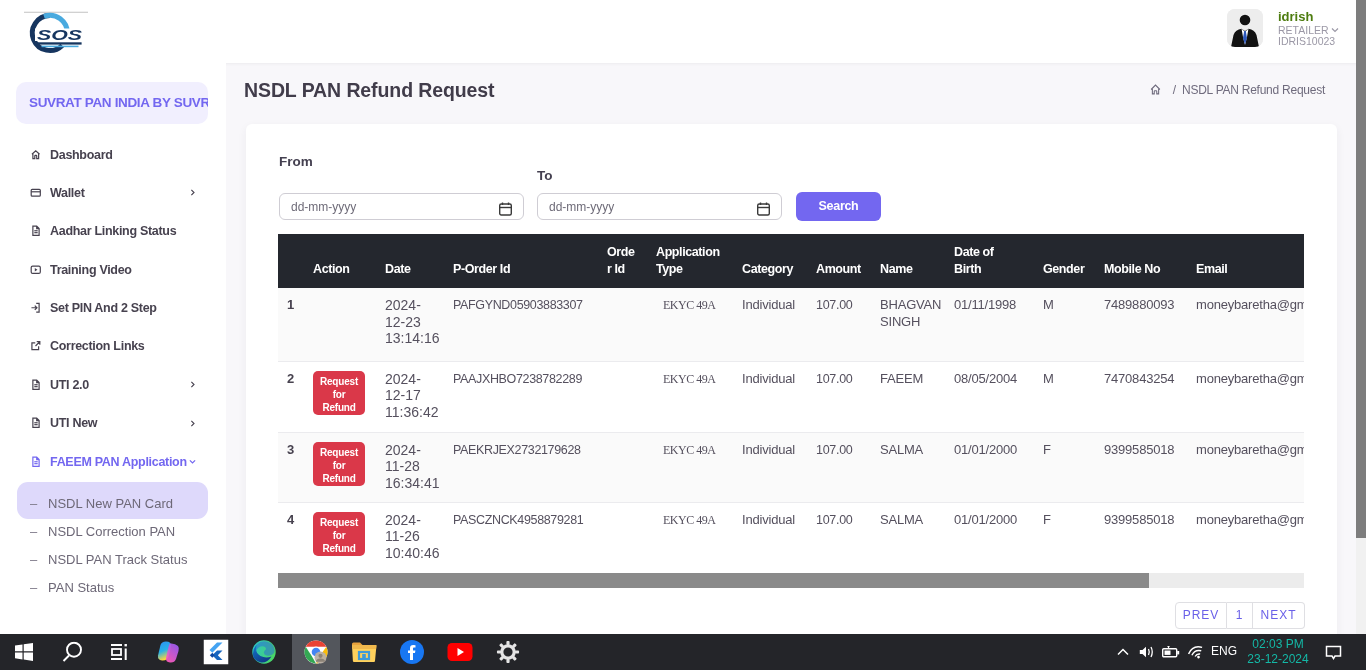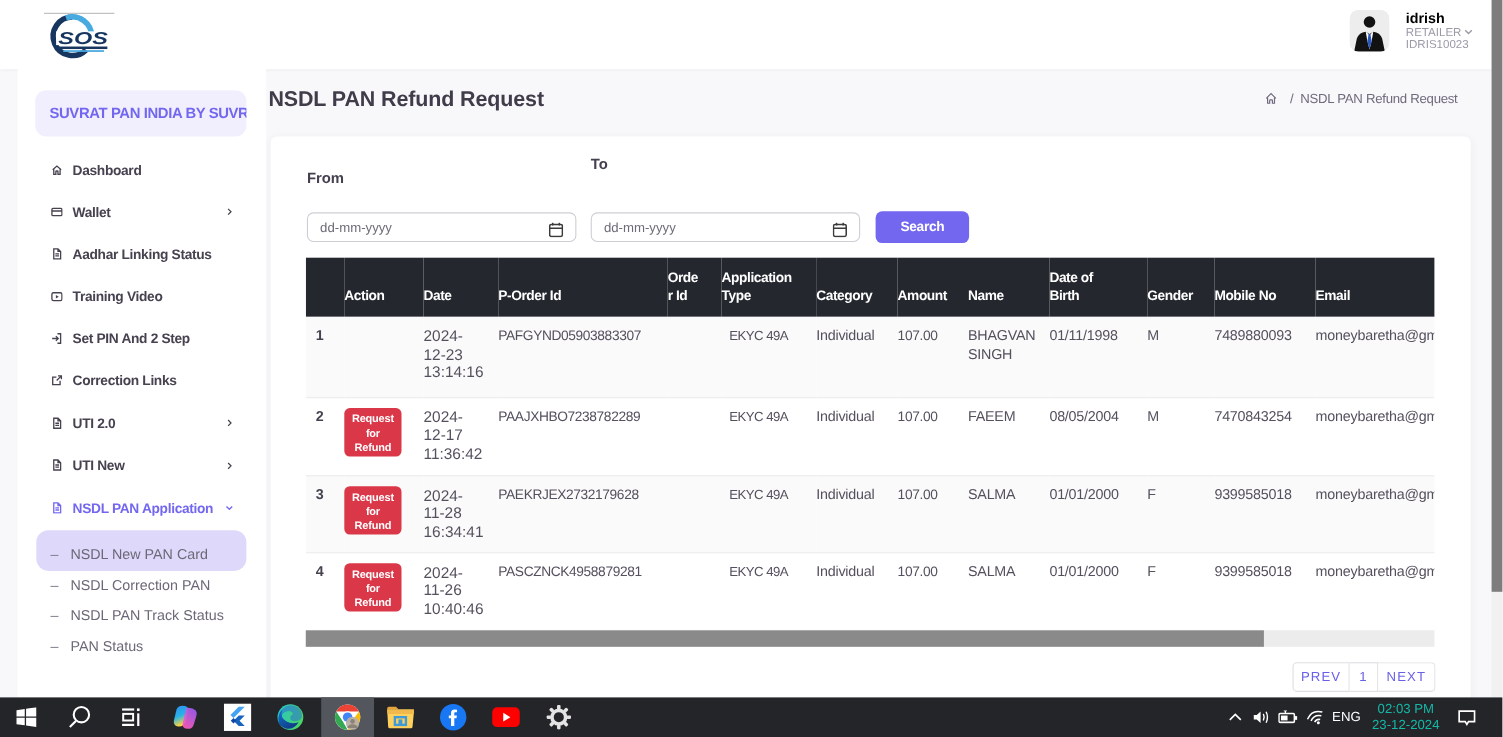--- a/index.html
+++ b/index.html
@@ -1,58 +1,58 @@
 <!DOCTYPE html>
 <html><head>
 <meta charset="utf-8">
 <style>
 * { margin:0; padding:0; box-sizing:border-box; }
 html,body { width:1366px; height:670px; overflow:hidden; }
 body { font-family:"Liberation Sans",sans-serif; background:#f8f7fa; position:relative; }
 
 .topbar { position:absolute; top:0; left:0; width:1366px; height:63px; background:#fff; box-shadow:0 1px 3px rgba(0,0,0,.05); }
 
-.sidebar { position:absolute; top:0; left:16px; width:226px; height:634px; background:#fff; z-index:5; overflow:hidden; }
+.sidebar { position:absolute; top:0; left:0; width:226px; height:634px; background:#fff; z-index:5; overflow:hidden; }
 .logo-wrap { position:absolute; left:24px; top:11px; }
 .brand-badge { position:absolute; left:16px; top:82px; width:192px; height:42px; background:#f1effe; border-radius:10px; overflow:hidden; }
 .brand-badge span { position:absolute; left:13px; top:13px; font-size:13.5px; font-weight:bold; color:#7367f0; white-space:nowrap; letter-spacing:-0.35px; }
 .menu { position:absolute; left:0; top:135px; width:226px; }
 .mi { position:relative; height:38.4px; }
 .mi .ic { position:absolute; left:29.5px; top:13.5px; width:11.5px; height:11.5px; }
 .mi .lb { position:absolute; left:50px; top:12.5px; font-size:12.5px; font-weight:bold; letter-spacing:-0.3px; color:#47424f; white-space:nowrap; }
 .mi .ch { position:absolute; left:188px; top:15px; width:9px; height:9px; }
 .active-pill { position:absolute; left:17px; top:481.5px; width:191px; height:37px; background:#ded9fb; border-radius:11px; }
 .mi.act .lb { color:#7367f0; }
 .sub { position:relative; height:28px; }
 .sub .dash { position:absolute; left:30px; top:6px; font-size:13px; color:#7e7a8a; }
 .sub .lb { position:absolute; left:48px; top:6px; font-size:13px; color:#6d6877; white-space:nowrap; }
 .mi .ic path, .mi .ic rect, .mi .ic line, .mi .ic circle { stroke-width:2.5; }
 .mi .ic path[fill="#47424f"] { stroke-width:0; }
 
 .userbox { position:absolute; top:0; left:1220px; width:146px; height:63px; z-index:6; }
 .avatar { position:absolute; left:7px; top:9px; width:36px; height:38px; border-radius:8px; background:#ededed; overflow:hidden; }
-.uname { position:absolute; left:58px; top:9px; font-size:13px; font-weight:bold; color:#000000; }
+.uname { position:absolute; left:58px; top:9px; font-size:13px; font-weight:bold; color:#4d7c0f; }
 .urole { position:absolute; left:58px; top:24px; font-size:10.5px; color:#9b98a6; }
 .uid { position:absolute; left:58px; top:35px; font-size:10.5px; color:#9b98a6; }
 
 .pagetitle { position:absolute; left:244px; top:79px; font-size:19.5px; font-weight:bold; color:#413c4a; letter-spacing:-0.1px; }
 .bcrumb { position:absolute; top:81.5px; right:41px; font-size:12px; color:#6f6b7d; letter-spacing:-0.25px; white-space:nowrap; }
 
 .card { position:absolute; left:246px; top:124px; width:1091px; height:530px; background:#fff; border-radius:6px; box-shadow:0 3px 10px rgba(47,43,61,.06); }
 .flabel { position:absolute; font-size:13.5px; font-weight:bold; color:#444050; }
 .dinput { position:absolute; width:245px; height:27px; border:1px solid #cfcdd4; border-radius:6px; background:#fff; }
 .dinput .ph { position:absolute; left:11px; top:6px; font-size:12px; color:#6e6b78; }
 .btn-search { position:absolute; left:550px; top:68px; width:85px; height:29px; background:#7367f0; border-radius:6px; color:#fff; font-size:12.5px; font-weight:bold; letter-spacing:-0.3px; text-align:center; line-height:28px; }
 
 .twrap { position:absolute; left:32px; top:110px; width:1026px; height:339px; overflow:hidden; }
 table { border-collapse:collapse; table-layout:fixed; width:1210px; }
 thead th { background:#24272e; color:#fff; font-size:12.5px; font-weight:bold; letter-spacing:-0.4px; text-align:left; vertical-align:bottom; padding:0 4px 10px 0; line-height:17px; height:54px; }
 tbody td { vertical-align:top; padding:9px 4px 0 0; font-size:13px; letter-spacing:-0.2px; color:#55505e; line-height:16.5px; }
 .idc { font-size:12.5px; letter-spacing:-0.35px; }
-.ekc { font-size:12px; letter-spacing:-0.5px; }
+.ekc { font-size:12px; letter-spacing:-0.5px;font-family:Liberation Serif, serif; }
 .amt { font-size:12.5px; letter-spacing:-0.3px; }
 .datec { font-size:14px; letter-spacing:0; white-space:nowrap; }
 tbody tr { border-bottom:1px solid #ebebee; }
 tbody tr.odd { background:#fafafa; }
 .rbtn { width:52px; height:44px; background:#da3849; border-radius:5px; color:#fff; font-size:10px; font-weight:bold; text-align:center; line-height:13px; padding-top:4px; }
 .hscroll { position:absolute; left:32px; top:449px; width:1026px; height:15px; background:#ececec; }
 .hthumb { position:absolute; left:0; top:0; width:871px; height:15px; background:#8a8a8a; }
 
 .pager { position:absolute; left:929px; top:478px; height:27px; display:flex; }
 .pager .pg { border:1px solid #dfdfe3; background:#fff; color:#6a60e8; font-size:12px; text-align:center; line-height:25px; letter-spacing:1px; }
@@ -156,21 +156,21 @@
         <svg class="ch" viewBox="0 0 24 24">
           <path d="M9 5 L16 12 L9 19" fill="none" stroke="#47424f" stroke-width="3"></path>
         </svg>
       </div>
     <div class="mi act">
         <svg class="ic" viewBox="0 0 24 24">
           <path d="M6 2.5 H14 L19 7.5 V21.5 H6 Z M14 2.5 V7.5 H19" fill="none" stroke="#7367f0" stroke-width="2"></path>
           <line x1="9" y1="12" x2="16" y2="12" stroke="#7367f0" stroke-width="2"></line>
           <line x1="9" y1="16" x2="16" y2="16" stroke="#7367f0" stroke-width="2"></line>
         </svg>
-        <span class="lb">NSDL PAN Application</span>
+        <span class="lb">FAEEM PAN Application</span>
         <svg class="ch" viewBox="0 0 24 24">
           <path d="M5 9 L12 16 L19 9" fill="none" stroke="#7367f0" stroke-width="3.2"></path>
         </svg>
       </div>
     <div style="height:9px"></div>
     <div class="sub">
         <span class="dash">–</span>
         <span class="lb">NSDL New PAN Card</span>
       </div>
     <div class="sub">
@@ -214,21 +214,21 @@
   <div class="flabel" style="left:33px; top:30px;">From</div>
   <div class="dinput" style="left:33px; top:69px;">
       <span class="ph">dd-mm-yyyy</span>
     <svg width="13" height="14" viewBox="0 0 13 14" style="position:absolute; right:11px; top:7.5px;">
         <rect x="0.7" y="2" width="11.6" height="11" rx="1.5" fill="none" stroke="#3a3a3a" stroke-width="1.4"></rect>
         <line x1="0.7" y1="5.5" x2="12.3" y2="5.5" stroke="#3a3a3a" stroke-width="1.4"></line>
         <line x1="3.5" y1="0.5" x2="3.5" y2="3" stroke="#3a3a3a" stroke-width="1.4"></line>
         <line x1="9.5" y1="0.5" x2="9.5" y2="3" stroke="#3a3a3a" stroke-width="1.4"></line>
       </svg>
   </div>
-  <div class="flabel" style="left:291px; top:18px;">To</div>
+  <div class="flabel" style="left:291px; top:44px;">To</div>
   <div class="dinput" style="left:291px; top:69px;">
       <span class="ph">dd-mm-yyyy</span>
     <svg width="13" height="14" viewBox="0 0 13 14" style="position:absolute; right:11px; top:7.5px;">
         <rect x="0.7" y="2" width="11.6" height="11" rx="1.5" fill="none" stroke="#3a3a3a" stroke-width="1.4"></rect>
         <line x1="0.7" y1="5.5" x2="12.3" y2="5.5" stroke="#3a3a3a" stroke-width="1.4"></line>
         <line x1="3.5" y1="0.5" x2="3.5" y2="3" stroke="#3a3a3a" stroke-width="1.4"></line>
         <line x1="9.5" y1="0.5" x2="9.5" y2="3" stroke="#3a3a3a" stroke-width="1.4"></line>
       </svg>
   </div>
   <div class="btn-search">Search</div>

